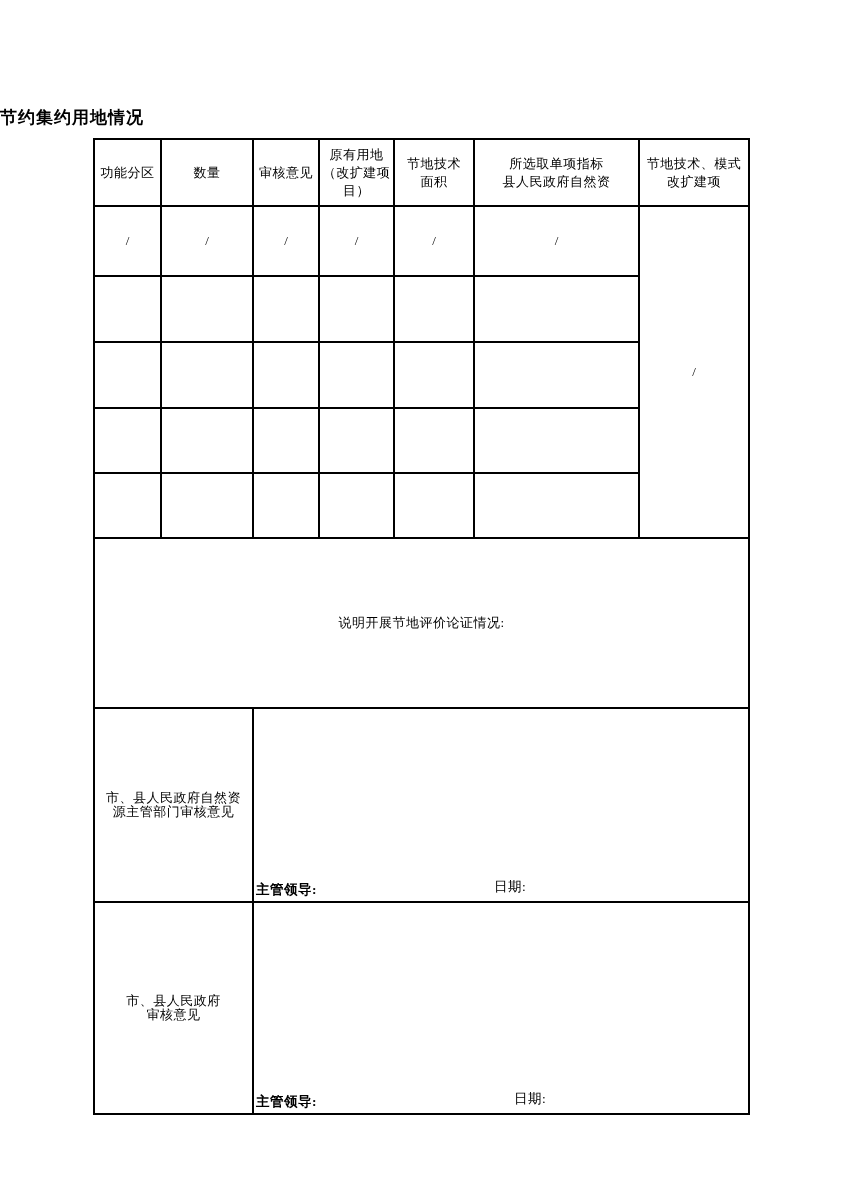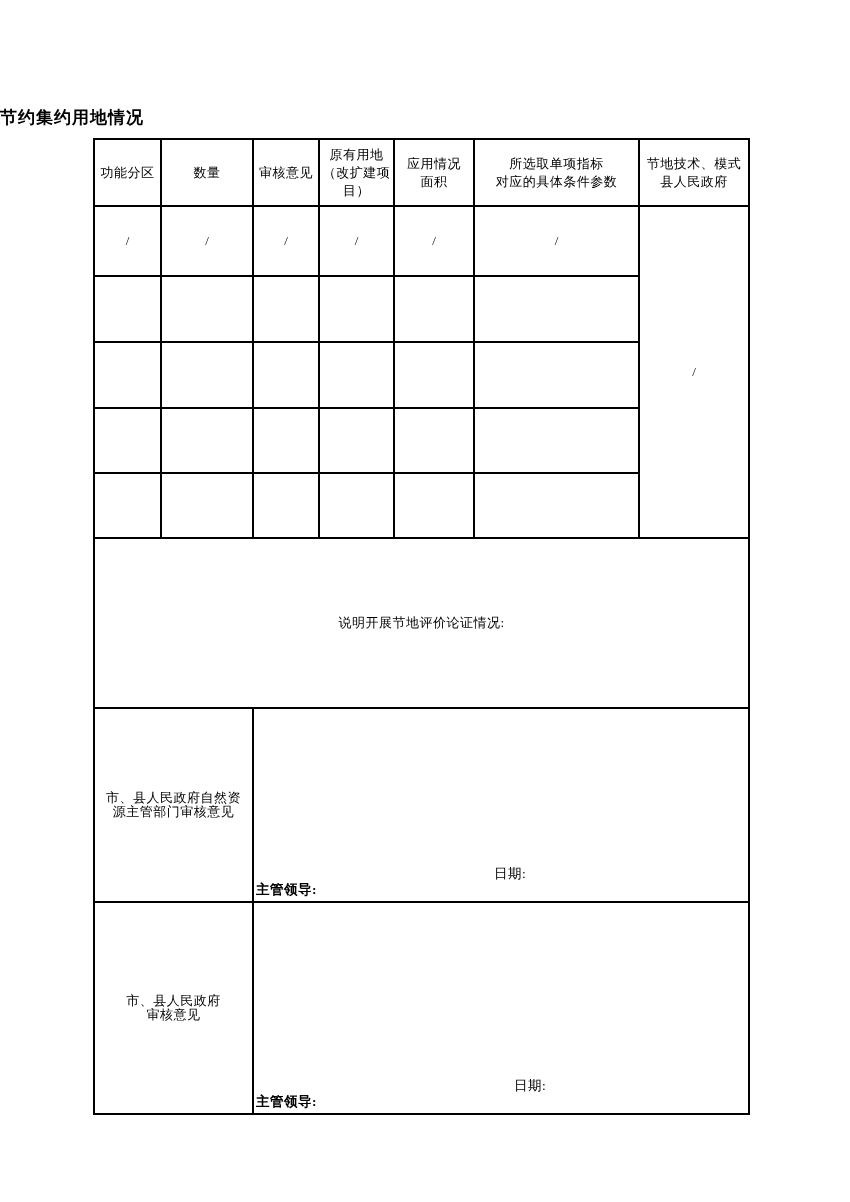--- a/index.html
+++ b/index.html
@@ -74,21 +74,21 @@
   .sig-cell .leader {
     position: absolute;
     left: 2px;
     bottom: 2px;
     font-size: 13.5px;
     letter-spacing: 0.5px;
     font-weight: bold;
   }
   .sig-cell .date {
     position: absolute;
-    bottom: 18px;
+    bottom: 5px;
     font-size: 13.5px;
     letter-spacing: 0.5px;
   }
   .sec2 .date { left: 240px; }
   .sec3 .date { left: 260px; }
 </style>
 </head>
 <body>
 
 <div class="page">
@@ -107,26 +107,26 @@
     </colgroup>
 
     <tbody>
         <tr style="height:67px">
       <th>功能分区</th>
       <th>数量</th>
       <th>审核意见</th>
       <th>原有用地
 （改扩建项
 目）</th>
-      <th>应用情况
+      <th>节地技术
 面积</th>
       <th>所选取单项指标
-对应的具体条件参数</th>
+县人民政府自然资</th>
       <th>节地技术、模式
-县人民政府</th>
+改扩建项</th>
     </tr>
 
     <tr style="height:70px">
       <td class="data-cell">/</td>
       <td class="data-cell">/</td>
       <td class="data-cell">/</td>
       <td class="data-cell">/</td>
       <td class="data-cell">/</td>
       <td class="data-cell">/</td>
       <td class="span-cell" rowspan="5">/</td>

